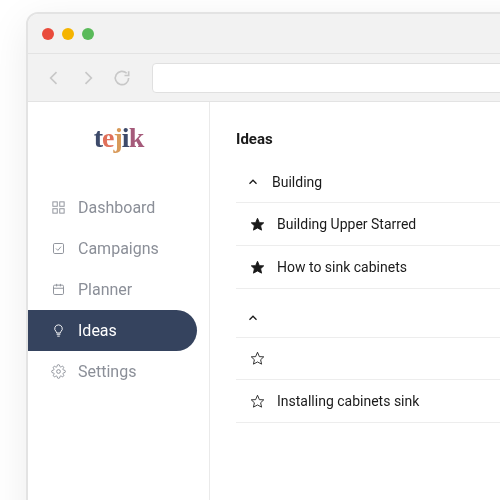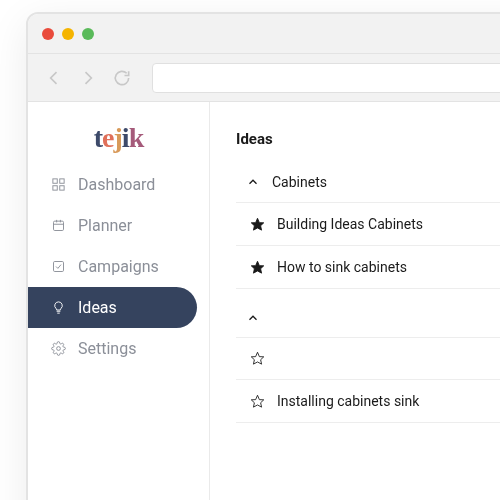--- a/index.html
+++ b/index.html
@@ -66,21 +66,21 @@
   .sidebar {
     width: 182px;
     border-right: 1px solid #eaeaea;
     padding-top: 20px;
   }
   .logo {
     text-align: center;
     font-size: 28px;
     font-weight: 700;
     letter-spacing: -1px;
-    margin-bottom: 10px;
+    margin-bottom: 33px;
     font-family: Georgia, serif;
   }
   .logo .t1 { color: #3d4a6a; }
   .logo .t2 { color: #e0705a; }
   .logo .t3 { color: #d89a5a; }
   .logo .t4 { color: #3d4a6a; }
   .logo .t5 { color: #a55a7a; }
   .nav { list-style: none; }
   .nav-item {
     display: flex;
@@ -179,36 +179,36 @@
                 <rect x="14" y="3" width="7" height="7"></rect>
                 <rect x="3" y="14" width="7" height="7"></rect>
                 <rect x="14" y="14" width="7" height="7"></rect>
               </svg>
           </span>
           <span>Dashboard</span>
         </li>
         <li class="nav-item">
           <span class="nav-icon">
             <svg viewBox="0 0 24 24">
+                <rect x="4" y="4" width="16" height="16" rx="2"></rect>
+                <polyline points="8 12 11 15 16 9"></polyline>
+              </svg>
+          </span>
+          <span>Campaigns</span>
+        </li>
+        <li class="nav-item">
+          <span class="nav-icon">
+            <svg viewBox="0 0 24 24">
                 <rect x="4" y="5" width="16" height="15" rx="2"></rect>
                 <line x1="4" y1="10" x2="20" y2="10"></line>
                 <line x1="9" y1="3" x2="9" y2="7"></line>
                 <line x1="15" y1="3" x2="15" y2="7"></line>
               </svg>
           </span>
           <span>Planner</span>
-        </li>
-        <li class="nav-item">
-          <span class="nav-icon">
-            <svg viewBox="0 0 24 24">
-                <rect x="4" y="4" width="16" height="16" rx="2"></rect>
-                <polyline points="8 12 11 15 16 9"></polyline>
-              </svg>
-          </span>
-          <span>Campaigns</span>
         </li>
         <li class="nav-item active">
           <span class="nav-icon">
             <svg viewBox="0 0 24 24">
                 <path d="M9 18h6M10 21h4M12 3a6 6 0 0 0-4 10.5c.7.8 1 1.5 1 2.5h6c0-1 .3-1.7 1-2.5A6 6 0 0 0 12 3z"></path>
               </svg>
           </span>
           <span>Ideas</span>
         </li>
         <li class="nav-item">
@@ -224,30 +224,30 @@
     </aside>
     <main class="main">
       <h1 class="page-title">Ideas</h1>
 
       <div class="group-header">
         <span class="chev">
           <svg viewBox="0 0 24 24">
               <polyline points="6 15 12 9 18 15"></polyline>
             </svg>
         </span>
-        <span>Cabinets</span>
+        <span>Building</span>
       </div>
       <div class="idea-list">
         <div class="idea-item">
           <span class="star filled">
             <svg viewBox="0 0 24 24">
                 <polygon points="12 2 15 9 22 9.3 17 14 18.5 21 12 17.5 5.5 21 7 14 2 9.3 9 9"></polygon>
               </svg>
           </span>
-          <span>Building Ideas Cabinets</span>
+          <span>Building Upper Starred</span>
         </div>
         <div class="idea-item">
           <span class="star filled">
             <svg viewBox="0 0 24 24">
                 <polygon points="12 2 15 9 22 9.3 17 14 18.5 21 12 17.5 5.5 21 7 14 2 9.3 9 9"></polygon>
               </svg>
           </span>
           <span>How to sink cabinets</span>
         </div>
       </div>

